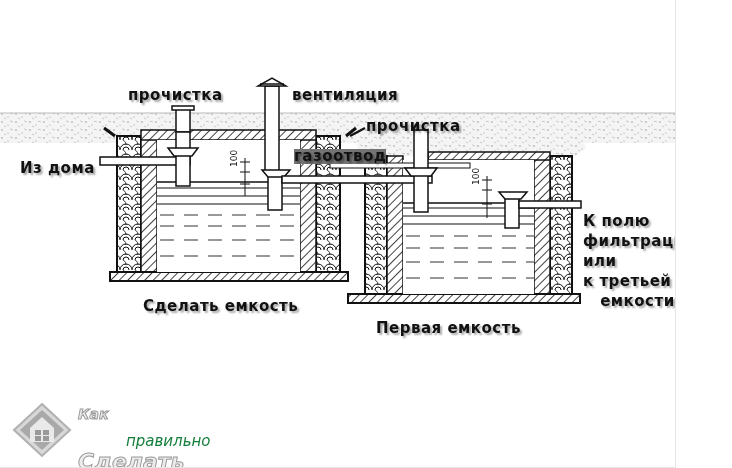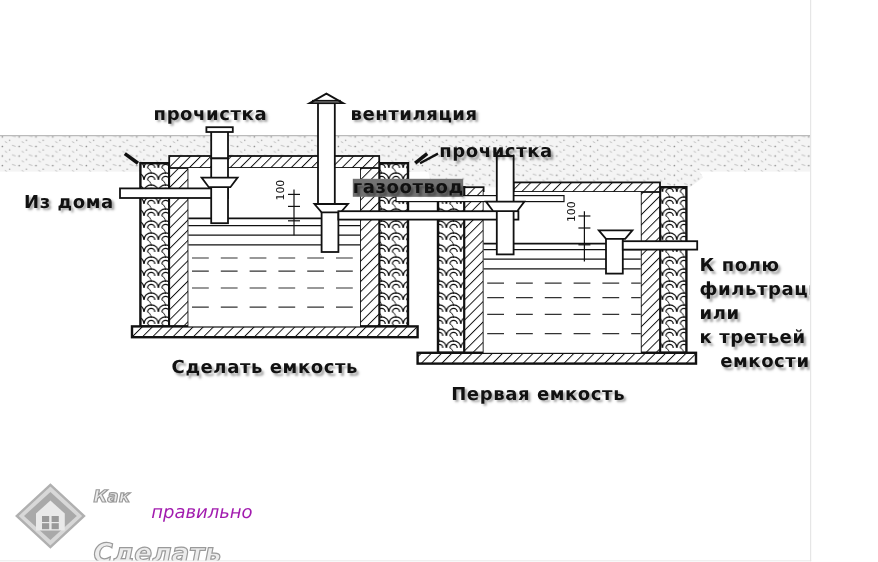--- a/index.html
+++ b/index.html
@@ -30,23 +30,23 @@
   .logo {
     position: absolute; left: 8px; top: 400px; width: 230px; height: 60px;
   }
   .logo-kak {
     position: absolute; left: 70px; top: 6px;
     font-family: "DejaVu Sans", sans-serif; font-style: italic; font-weight: bold;
     font-size: 14px; color: #ececec;
     -webkit-text-stroke: 1px #9a9a9a;
   }
   .logo-pravilno {
-    position: absolute; left: 118px; top: 18px;
+    position: absolute; left: 118px; top: 32px;
     font-family: "DejaVu Sans", sans-serif; font-style: italic;
-    font-size: 15px; color: #a21caf;
+    font-size: 15px; color: #15803d;
   }
   .logo-sdelat {
     position: absolute; left: 70px; top: 30px;
     font-family: "DejaVu Sans", sans-serif; font-style: italic; font-weight: bold;
     font-size: 22px; color: #ececec; margin-top: 19px;
     -webkit-text-stroke: 1px #9a9a9a;
   }
 </style>
 </head>
 <body>

